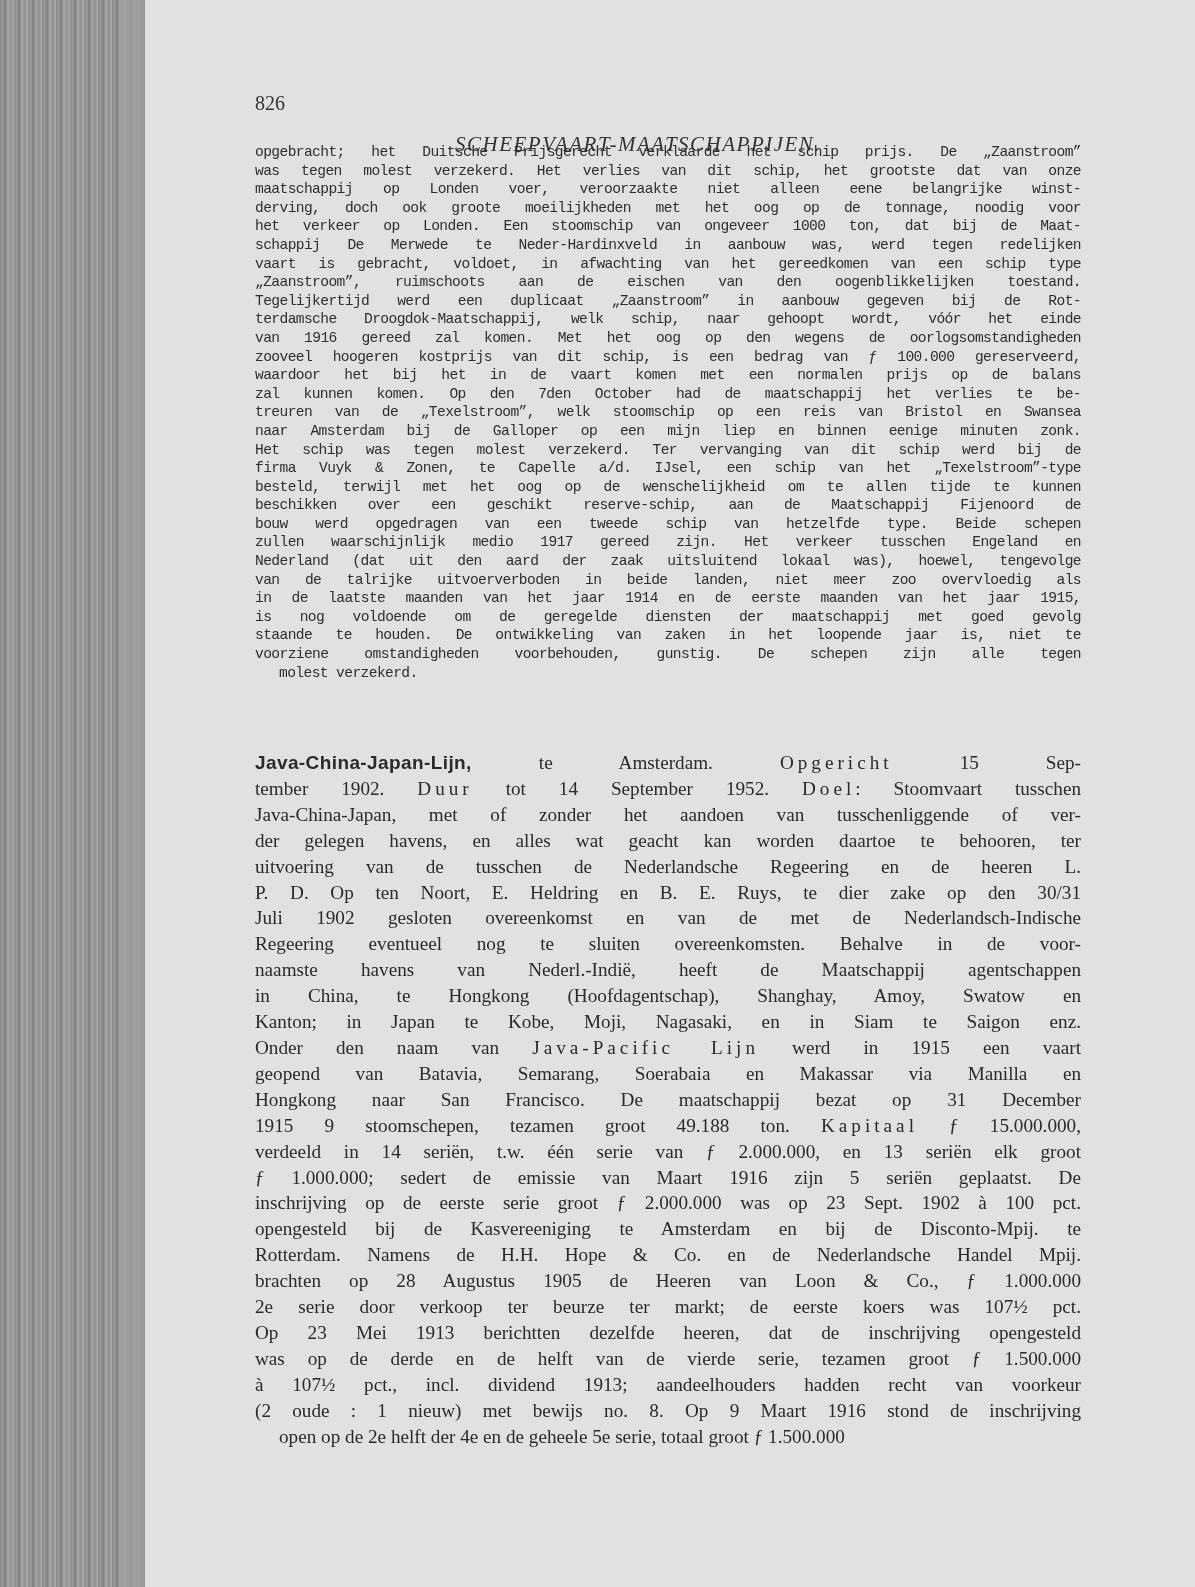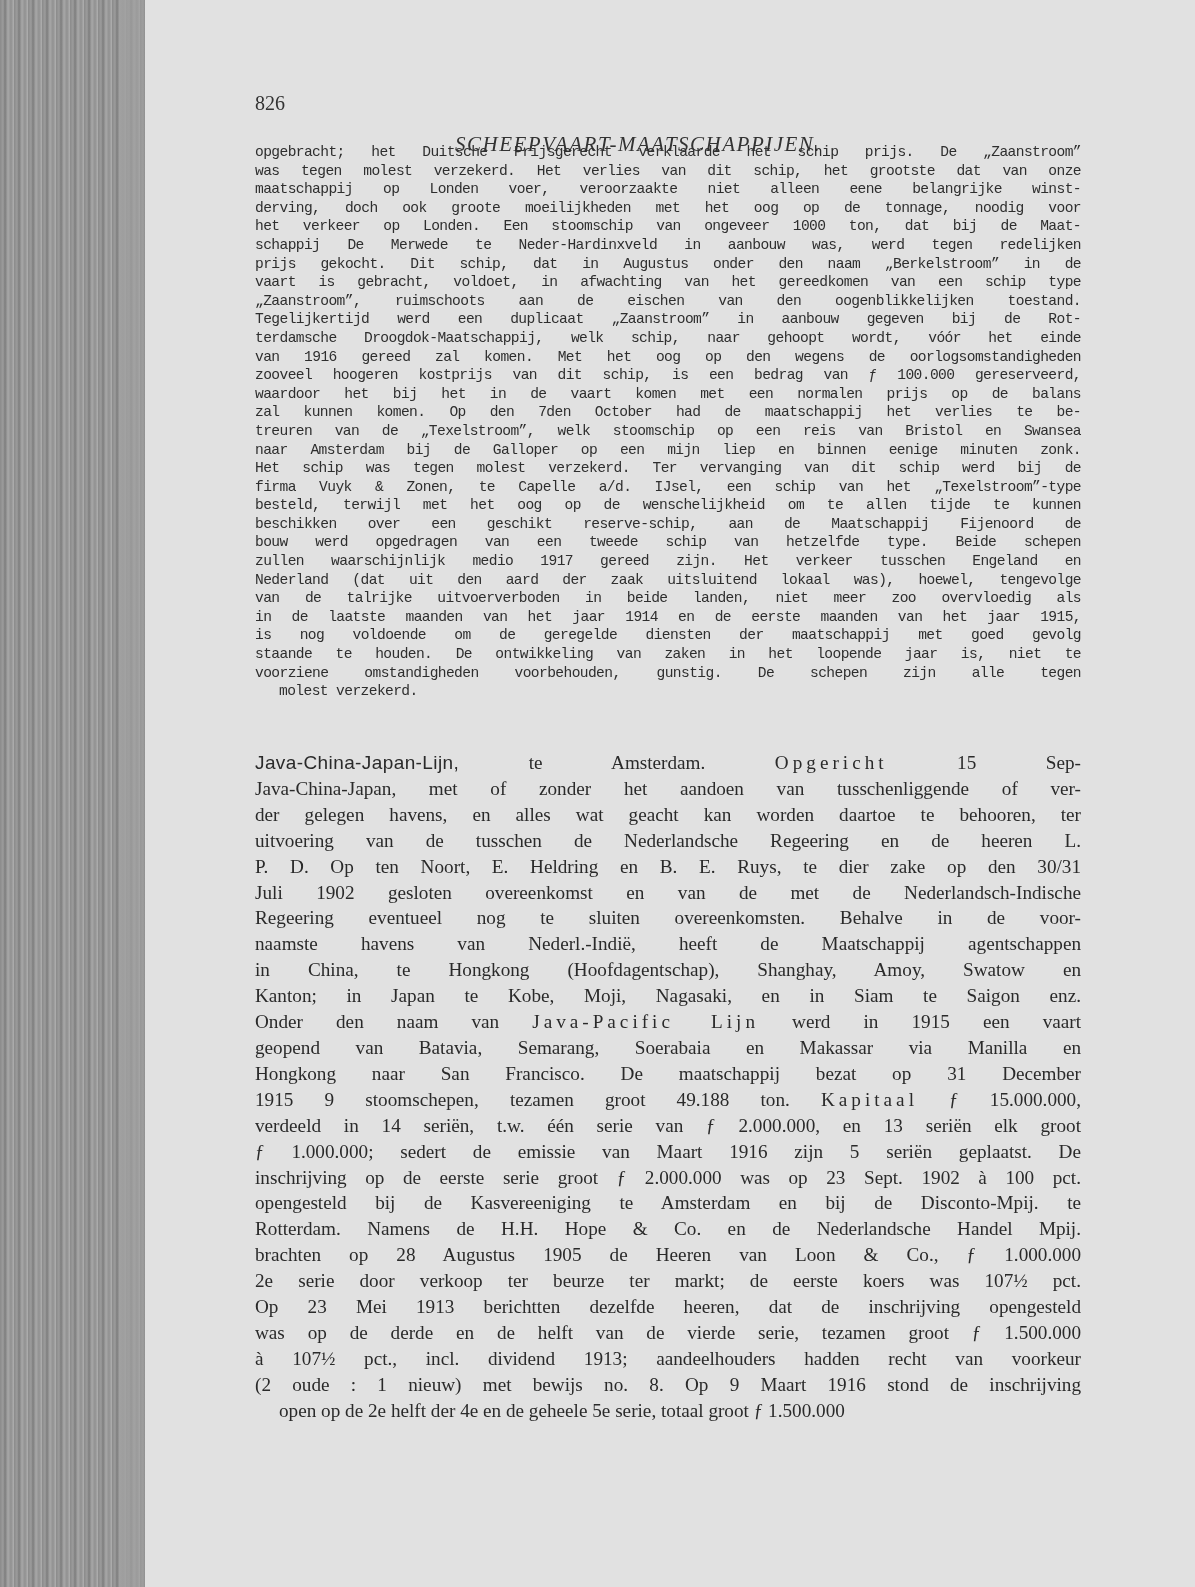--- a/index.html
+++ b/index.html
@@ -6,21 +6,21 @@
   body{width:1195px;height:1587px;overflow:hidden;background:#dcdcdc;position:relative;font-family:"Liberation Serif","DejaVu Serif",serif;color:#2b2b2b;}
   .spine{position:absolute;left:0;top:0;width:145px;height:1587px;
     background:repeating-linear-gradient(90deg,#8a8a8a 0px,#9c9c9c 3px,#7d7d7d 5px,#a8a8a8 8px,#909090 11px,#b0b0b0 14px);}
   .spine-fade{position:absolute;left:120px;top:0;width:60px;height:1587px;background:linear-gradient(90deg,rgba(160,160,160,0.9),rgba(220,220,220,0));}
   .page{position:absolute;left:145px;top:0;width:1050px;height:1587px;background:#e1e1e1;}
   .header{position:absolute;top:92px;left:255px;width:840px;height:28px;}
   .pagenum{position:absolute;left:0;top:0;font-size:20px;color:#333;}
   .runhead{position:absolute;left:200px;top:0;font-size:21px;font-style:italic;letter-spacing:1.5px;color:#333;margin-top:40px;}
   .small{position:absolute;left:255px;top:143px;width:826px;font-size:14.6px;line-height:18.6px;text-align:justify;font-family:Liberation Mono, monospace;letter-spacing:-0.6px;color:#2e2e2e;}
   .large{position:absolute;left:255px;top:750px;width:826px;font-size:19.2px;line-height:25.9px;text-align:justify;color:#2a2a2a;}
-  .entry-title{font-family:"Liberation Sans","DejaVu Sans",sans-serif;font-weight:normal;letter-spacing:0.4px;font-size:19px;}
+  .entry-title{font-family:"Liberation Sans","DejaVu Sans",sans-serif;font-weight:bold;letter-spacing:0.4px;font-size:19px;}
   .spaced{letter-spacing:4px;}
   .line{display:block;text-align:justify;text-align-last:justify;white-space:nowrap;}
   .line.last{text-align-last:left;margin-left:24px;}
 </style>
 </head>
 <body>
 
 <div class="spine"></div>
 <div class="spine-fade"></div>
 <div class="page"></div>
@@ -30,21 +30,20 @@
   <span class="runhead">SCHEEPVAART-MAATSCHAPPIJEN.</span>
 </div>
 
 <div class="small" id="small-body">
     <span class="line">opgebracht; het Duitsche Prijsgerecht verklaarde het schip prijs. De „Zaanstroom”</span>
     <span class="line">was tegen molest verzekerd. Het verlies van dit schip, het grootste dat van onze</span>
     <span class="line">maatschappij op Londen voer, veroorzaakte niet alleen eene belangrijke winst-</span>
     <span class="line">derving, doch ook groote moeilijkheden met het oog op de tonnage, noodig voor</span>
     <span class="line">het verkeer op Londen. Een stoomschip van ongeveer 1000 ton, dat bij de Maat-</span>
     <span class="line">schappij De Merwede te Neder-Hardinxveld in aanbouw was, werd tegen redelijken</span>
-    <span class="line">prijs gekocht. Dit schip, dat in Augustus onder den naam „Berkelstroom” in de</span>
     <span class="line">vaart is gebracht, voldoet, in afwachting van het gereedkomen van een schip type</span>
     <span class="line">„Zaanstroom”, ruimschoots aan de eischen van den oogenblikkelijken toestand.</span>
     <span class="line">Tegelijkertijd werd een duplicaat „Zaanstroom” in aanbouw gegeven bij de Rot-</span>
     <span class="line">terdamsche Droogdok-Maatschappij, welk schip, naar gehoopt wordt, vóór het einde</span>
     <span class="line">van 1916 gereed zal komen. Met het oog op den wegens de oorlogsomstandigheden</span>
     <span class="line">zooveel hoogeren kostprijs van dit schip, is een bedrag van ƒ 100.000 gereserveerd,</span>
     <span class="line">waardoor het bij het in de vaart komen met een normalen prijs op de balans</span>
     <span class="line">zal kunnen komen. Op den 7den October had de maatschappij het verlies te be-</span>
     <span class="line">treuren van de „Texelstroom”, welk stoomschip op een reis van Bristol en Swansea</span>
     <span class="line">naar Amsterdam bij de Galloper op een mijn liep en binnen eenige minuten zonk.</span>
@@ -61,20 +60,21 @@
     <span class="line">staande te houden. De ontwikkeling van zaken in het loopende jaar is, niet te</span>
     <span class="line">voorziene omstandigheden voorbehouden, gunstig. De schepen zijn alle tegen</span>
     <span class="line last">molest verzekerd.</span>
   </div>
 
 <div class="large">
   <span class="line">
     <span class="entry-title">Java-China-Japan-Lijn,</span><span> te Amsterdam. </span><span class="spaced">Opgericht</span><span> 15 Sep-</span>
   </span>
   <div id="large-body">
+      <span class="line">tember 1902. <span class="spaced">Duur</span> tot 14 September 1952. <span class="spaced">Doel</span>: Stoomvaart tusschen</span>
       <span class="line">Java-China-Japan, met of zonder het aandoen van tusschenliggende of ver-</span>
       <span class="line">der gelegen havens, en alles wat geacht kan worden daartoe te behooren, ter</span>
       <span class="line">uitvoering van de tusschen de Nederlandsche Regeering en de heeren L.</span>
       <span class="line">P. D. Op ten Noort, E. Heldring en B. E. Ruys, te dier zake op den 30/31</span>
       <span class="line">Juli 1902 gesloten overeenkomst en van de met de Nederlandsch-Indische</span>
       <span class="line">Regeering eventueel nog te sluiten overeenkomsten. Behalve in de voor-</span>
       <span class="line">naamste havens van Nederl.-Indië, heeft de Maatschappij agentschappen</span>
       <span class="line">in China, te Hongkong (Hoofdagentschap), Shanghay, Amoy, Swatow en</span>
       <span class="line">Kanton; in Japan te Kobe, Moji, Nagasaki, en in Siam te Saigon enz.</span>
       <span class="line">Onder den naam van <span class="spaced">Java-Pacific Lijn</span> werd in 1915 een vaart</span>

